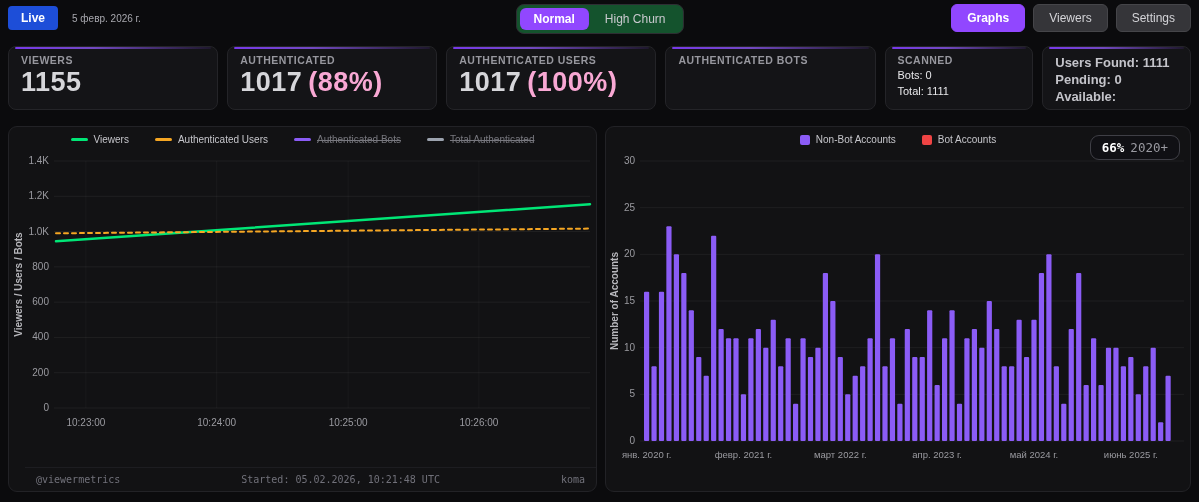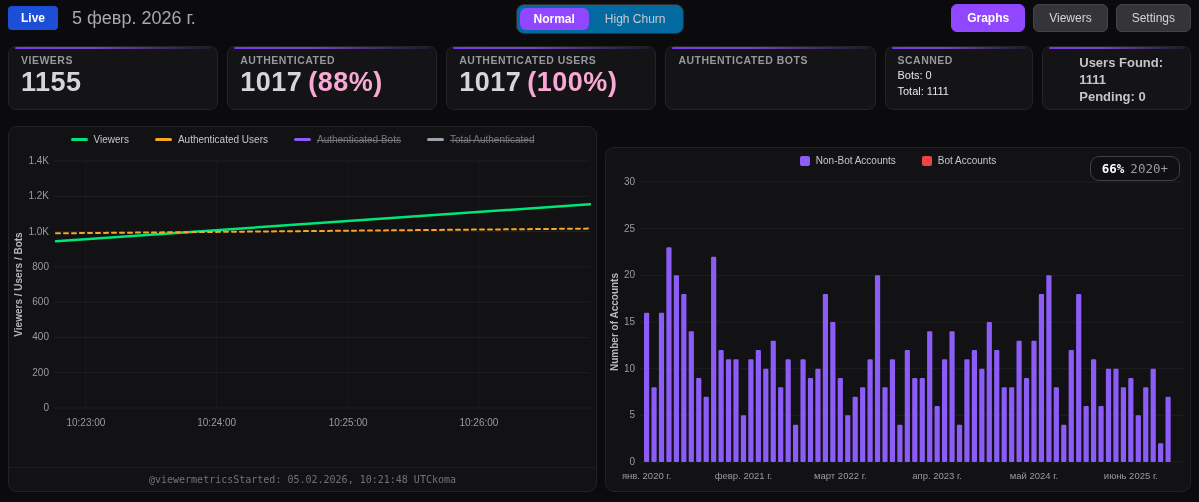--- a/index.html
+++ b/index.html
@@ -6,57 +6,57 @@
   html,body { width:1199px; height:502px; overflow:hidden; }
   body {
     background:#0b0b0d;
     font-family:"Liberation Sans", sans-serif;
     color:#d6d6da;
   }
   
   .topbar { position:relative; height:36px; display:flex; align-items:center; padding:0 8px; }
   .live-badge { background:#1d4ed8; color:#fff; font-size:12px; font-weight:bold;
     padding:5px 13px; border-radius:4px; }
-  .date-label { margin-left:14px; font-size:18px; color:#a8a8ae; }
+  .date-label { margin-left:14px; font-size:10px; color:#a8a8ae; }
   .mode-toggle { position:absolute; left:50%; top:4px; transform:translateX(-50%);
-    display:flex; gap:2px; background:#0369a1; border:1px solid #2e2e33; border-radius:8px; padding:3px; }
+    display:flex; gap:2px; background:#14532d; border:1px solid #2e2e33; border-radius:8px; padding:3px; }
   .mode-btn { font-size:12px; color:#c9c9ce; padding:4px 14px; border-radius:6px; cursor:pointer; white-space:nowrap; }
   .mode-btn.active { background:#9147ff; color:#fff; font-weight:bold; }
   .nav-group { margin-left:auto; display:flex; gap:8px; }
   .nav-btn { font-size:12px; color:#d4d4d8; background:#353539; border:1px solid #454549;
     padding:6px 15px; border-radius:6px; cursor:pointer; }
   .nav-btn.active { background:#9147ff; border-color:#9147ff; color:#fff; font-weight:bold; }
   
   .stats-row { display:flex; gap:9px; margin:10px 8px 0 8px; height:64px; }
   .card { position:relative; background:#141417; border:1px solid #242428; border-radius:8px;
     padding:7px 12px 5px 12px; overflow:hidden; }
   .card::before { content:""; position:absolute; top:0; left:6px; right:6px; height:2px;
     border-radius:2px;
     background:linear-gradient(90deg, rgba(125,60,245,0.95) 0%, rgba(145,90,250,0.75) 40%, rgba(125,60,245,0.10) 100%); }
   .card.wide { flex:3; }
   .card.narrow { flex:2; }
   .card-label { font-size:10.5px; letter-spacing:0.5px; color:#97979e; font-weight:bold; margin-bottom:1px; }
   .card-value { font-size:27px; font-weight:bold; color:#d6d6da; letter-spacing:0.5px; }
   .card-value .pct { color:#f9a8d4; margin-left:6px; }
   .card-line { font-size:11px; color:#e6e6e9; line-height:16px; }
-  .card-line-bold { font-size:13px; font-weight:bold; color:#c4c4ca; line-height:17px;margin-left:24px; }
+  .card-line-bold { font-size:13px; font-weight:bold; color:#c4c4ca; line-height:17px; }
   
   .panels { display:flex; gap:8px; margin:16px 8px 0 8px; height:366px; }
   .panel { position:relative; background:#121214; border:1px solid #222226; border-radius:9px; }
   .panel-left { width:589px; }
-  .panel-right { flex:1;margin-top:21px; }
+  .panel-right { flex:1; }
   .legend-row { position:absolute; top:7px; left:0; right:0; display:flex; justify-content:center;
     gap:26px; font-size:10px; color:#c6c6cb; z-index:2; }
   .legend-item { display:flex; align-items:center; gap:6px; cursor:pointer; }
   .legend-item.disabled { color:#77777e; text-decoration:line-through; }
   .swatch-line { width:17px; height:2.5px; border-radius:2px; display:inline-block; }
   .swatch-square { width:10px; height:10px; border-radius:2px; display:inline-block; }
   .chart-svg { position:absolute; left:0; top:22px; }
-  .panel-footer { position:absolute; left:0; right:0; bottom:0; height:24px;
-    border-top:1px solid #1d1d21; display:flex; align-items:center; justify-content:center;
+  .panel-footer { position:absolute; left:16px; right:0; bottom:0; height:24px;
+    border-top:1px solid #1d1d21; display:flex; align-items:center; justify-content:space-between;
     padding:0 11px; font-family:"DejaVu Sans Mono", monospace; font-size:10px; color:#71717a; }
   .badge { position:absolute; top:8px; right:10px; z-index:3;
     font-family:"DejaVu Sans Mono", monospace; font-size:12.5px;
     background:rgba(17,17,20,0.9); border:1px solid #3f3f46; border-radius:9px; padding:4px 11px; }
   .badge .badge-pct { font-weight:bold; color:#fff; }
   .badge .badge-suffix { color:#9a9aa1; margin-left:6px; }
   svg text { font-family:"Liberation Sans", sans-serif; }
 </style>
 </head>
 <body>

